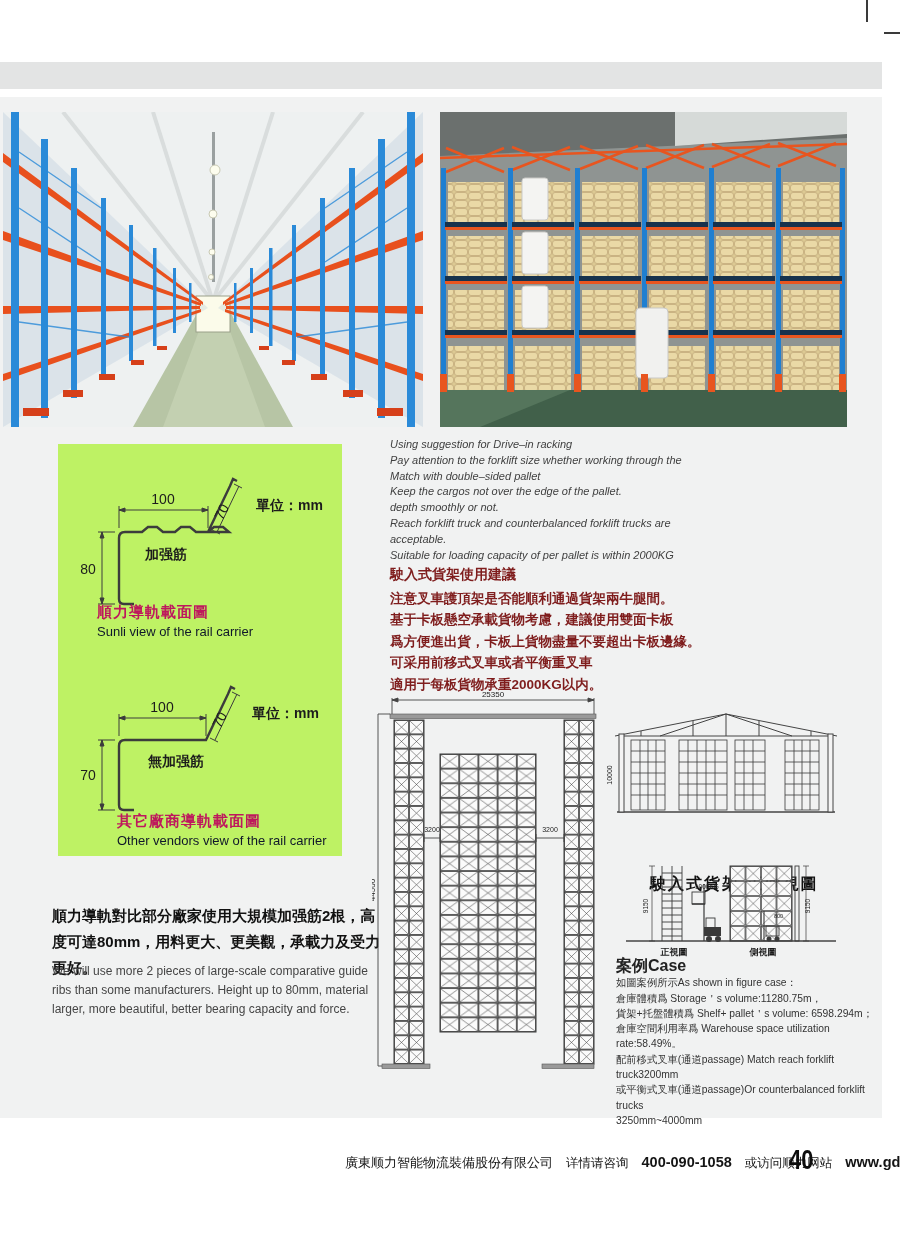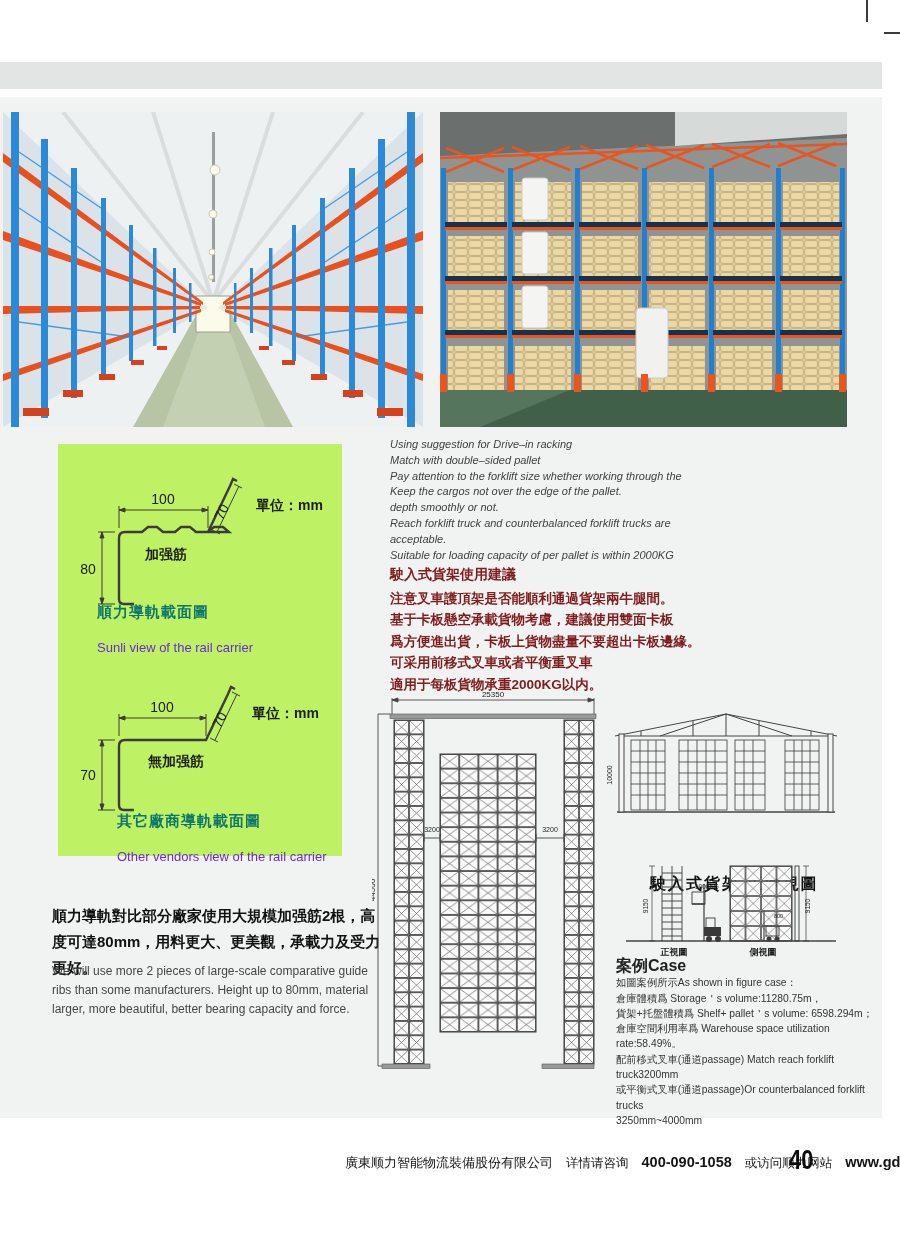--- a/index.html
+++ b/index.html
@@ -11,22 +11,22 @@
   
   .crop-v{left:866px;top:0;width:2px;height:22px;background:#3a3a3a;}
   .crop-h{left:884px;top:32px;width:16px;height:2px;background:#3a3a3a;}
   .band{left:0;top:62px;width:882px;height:27px;background:#e3e4e4;}
   .pagebg{left:0;top:97px;width:882px;height:1021px;background:#f1f2f2;}
   
   .photo-left{left:3px;top:112px;width:420px;height:315px;}
   .photo-right{left:440px;top:112px;width:407px;height:315px;}
   
   .panel{left:58px;top:444px;width:284px;height:412px;background:#bef264;}
-  .diag-cap-zh{font-size:15px;font-weight:bold;color:#0f766e;letter-spacing:1px;}
-  .diag-cap-en{font-size:13px;color:#6d28d9;margin-top:18px;}
+  .diag-cap-zh{font-size:15px;font-weight:bold;color:#be185d;letter-spacing:1px;}
+  .diag-cap-en{font-size:13px;color:#0f172a;margin-top:2px;}
   .cap1{left:97px;top:603px;}
   .cap2{left:117px;top:812px;}
   
   .use-en{left:390px;top:437px;width:360px;font-size:11px;line-height:15.8px;color:#3f3f3f;font-style:italic;}
   .use-zh{left:390px;top:564px;width:400px;font-size:13.5px;line-height:21.5px;font-weight:600;color:#7f1d1d;}
   .use-zh .t{font-size:14px;font-weight:bold;margin-bottom:2px;}
   
   .cmp-zh{left:52px;top:903px;width:336px;font-size:15px;font-weight:bold;line-height:26px;color:#111;}
   .cmp-en{left:52px;top:962px;width:320px;font-size:12px;line-height:19px;color:#454545;}
   
@@ -290,22 +290,22 @@
   <div class="diag-cap-zh">順力導軌載面圖</div>
   <div class="diag-cap-en">Sunli view of the rail carrier</div>
 </div>
 <div class="abs cap2">
   <div class="diag-cap-zh">其它廠商導軌載面圖</div>
   <div class="diag-cap-en">Other vendors view of the rail carrier</div>
 </div>
 
 <div class="abs use-en">
   <div>Using suggestion for Drive–in racking</div>
+  <div>Pay attention to the forklift size whether working through the</div>
   <div>Match with double–sided pallet</div>
-  <div>Pay attention to the forklift size whether working through the</div>
   <div>Keep the cargos not over the edge of the pallet.</div>
   <div>depth smoothly or not.</div>
   <div>Reach forklift truck and counterbalanced forklift trucks are</div>
   <div>acceptable.</div>
   <div>Suitable for loading capacity of per pallet is within 2000KG</div>
 </div>
 <div class="abs use-zh">
   <div class="t">駛入式貨架使用建議</div>
   <div>注意叉車護頂架是否能順利通過貨架兩牛腿間。</div>
   <div>基于卡板懸空承載貨物考慮，建議使用雙面卡板</div>

